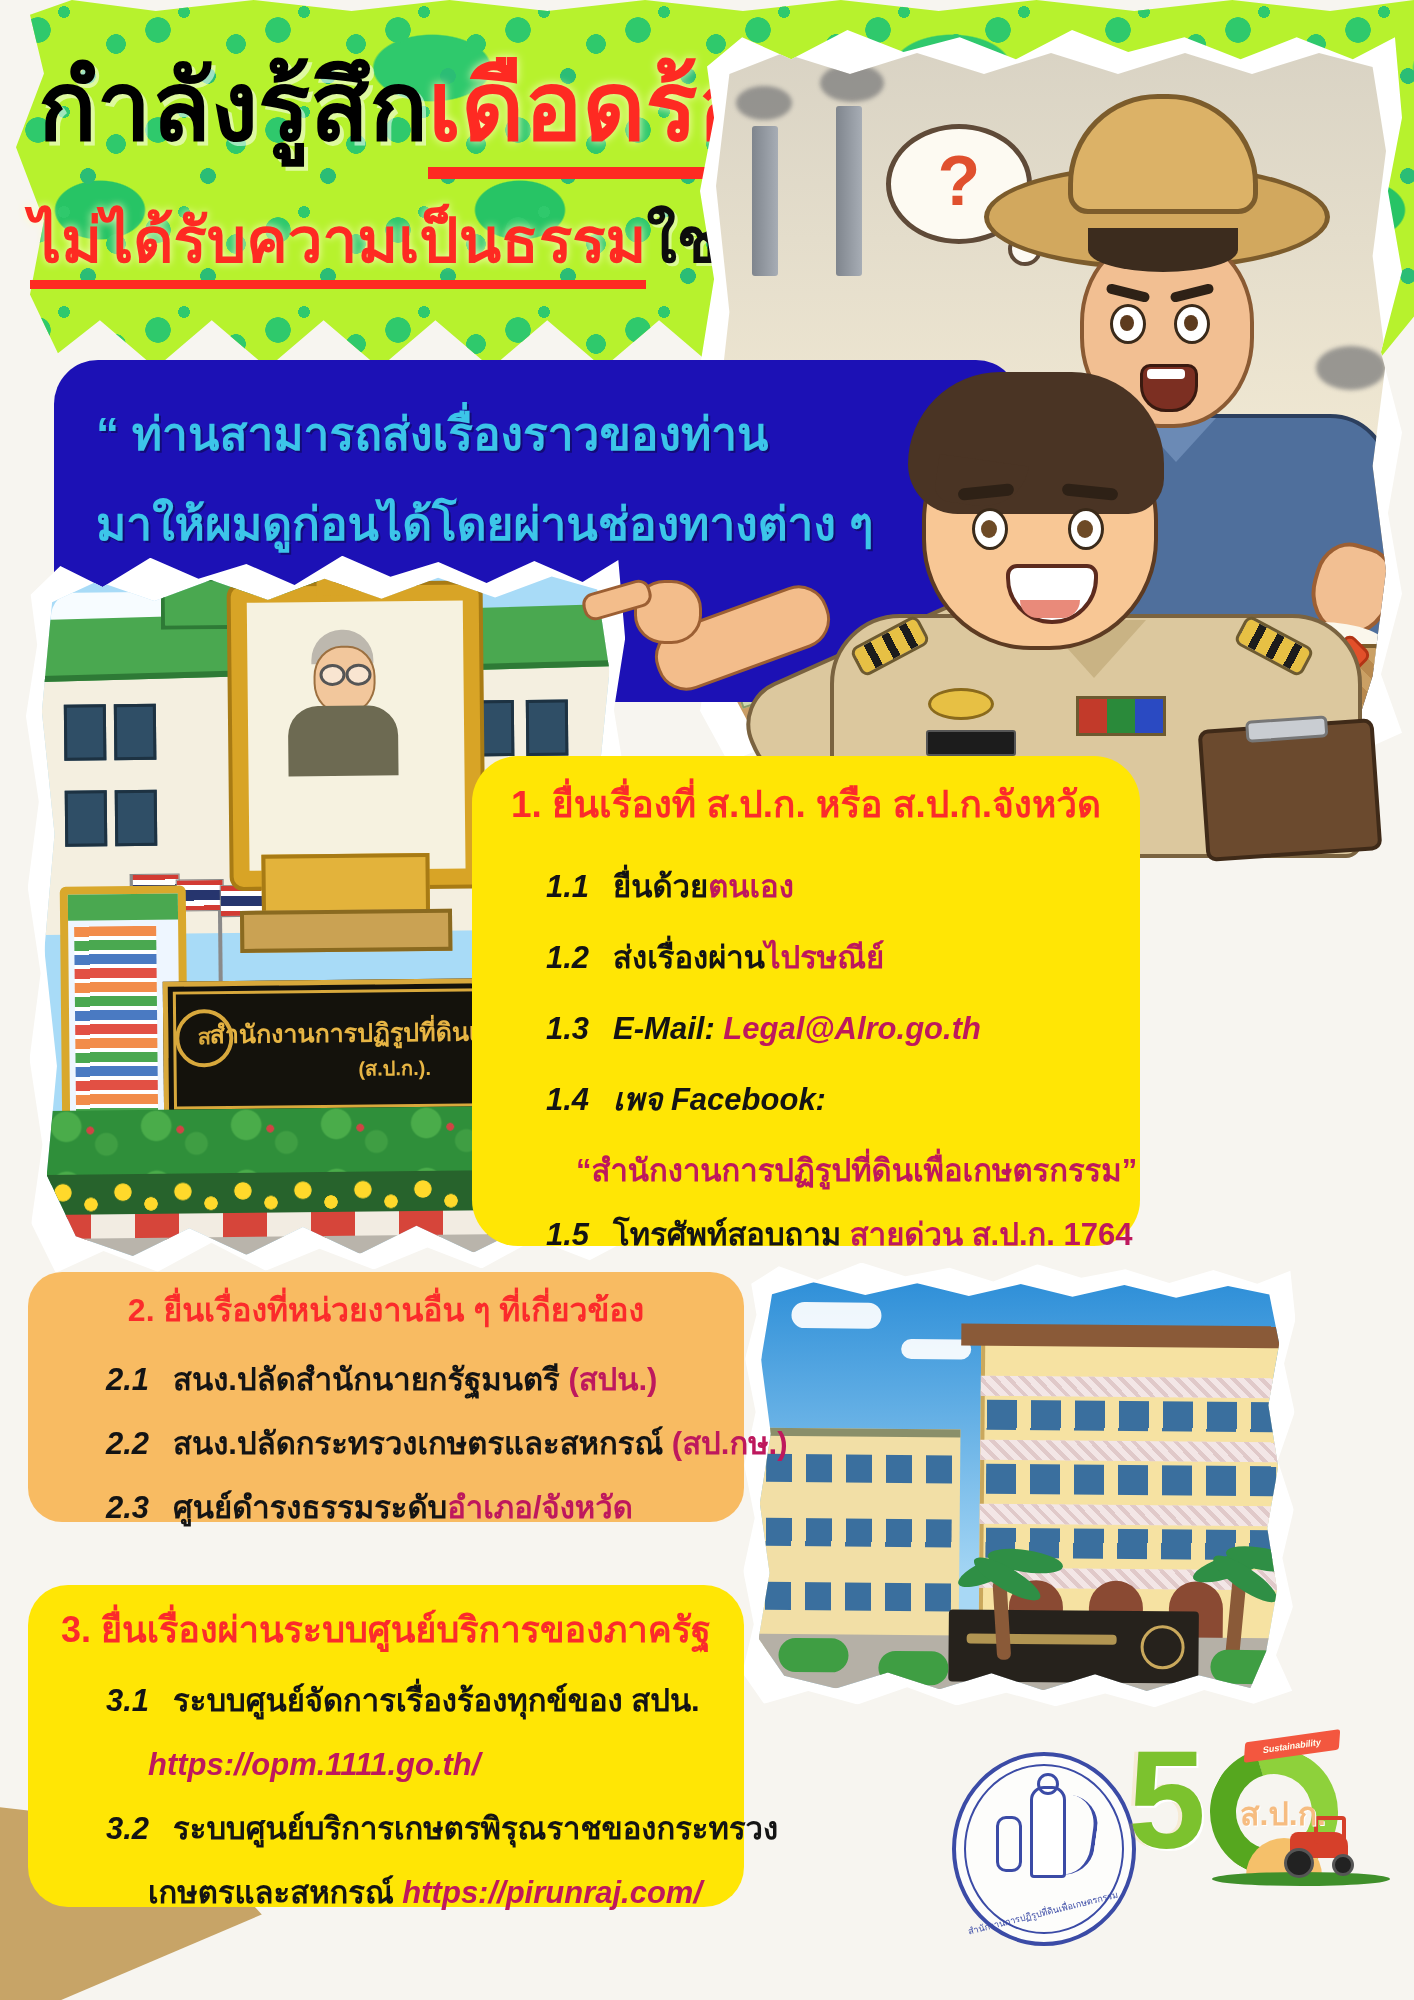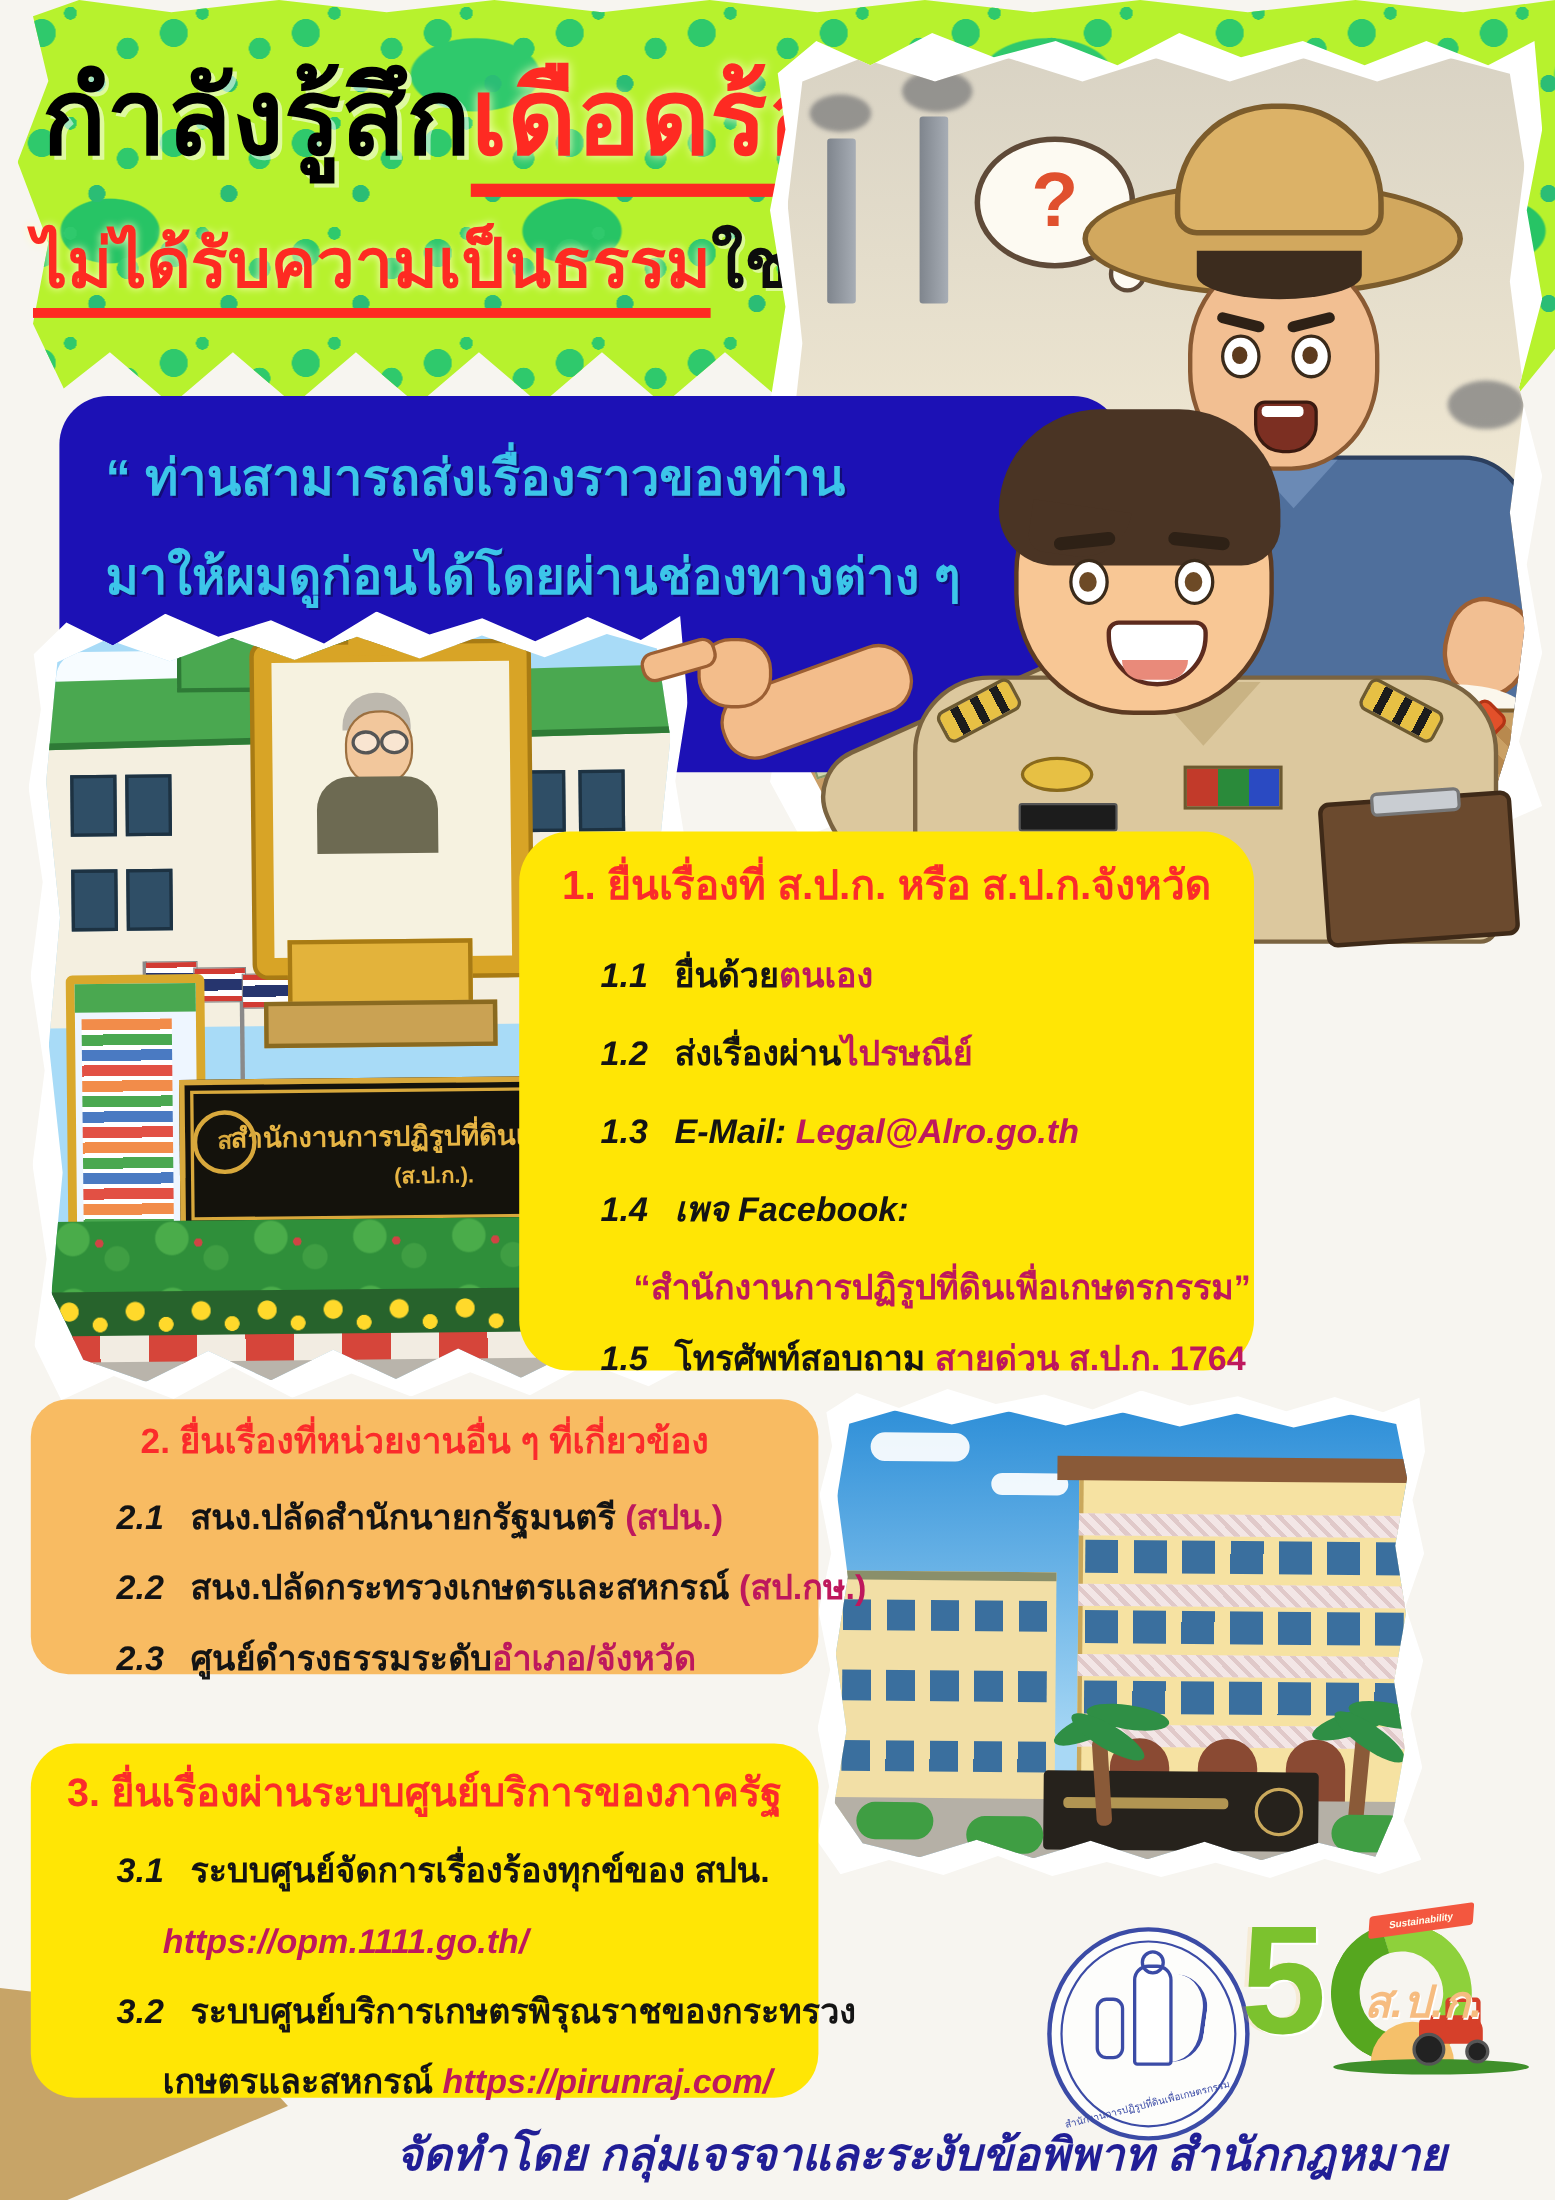--- a/index.html
+++ b/index.html
@@ -167,21 +167,21 @@
   .seal .ring{position:absolute;inset:0;border:4px solid #3b4ba6;border-radius:50%;background:#fdfdfb;}
   .seal .ring2{position:absolute;inset:12px;border:2px solid #3b4ba6;border-radius:50%;}
   .seal .deity{position:absolute;left:78px;top:34px;width:30px;height:86px;background:#fff;border:3px solid #3b4ba6;border-radius:14px 14px 4px 4px;}
   .seal .deity::before{content:"";position:absolute;left:4px;top:-16px;width:16px;height:16px;border:3px solid #3b4ba6;border-radius:50%;}
   .seal .naga{position:absolute;left:106px;top:44px;width:34px;height:80px;border-right:4px solid #3b4ba6;border-radius:0 30px 30px 0;transform:rotate(8deg);}
   .seal .fig{position:absolute;left:44px;top:64px;width:20px;height:50px;border:3px solid #3b4ba6;border-radius:10px;}
   .seal .ringtext{position:absolute;left:6px;bottom:26px;width:170px;font-size:9px;color:#3b4ba6;text-align:center;transform:rotate(-14deg);white-space:nowrap;overflow:hidden;}
   .logo50{position:absolute;left:1128px;top:1742px;width:262px;height:168px;z-index:4;}
   .l5{position:absolute;left:0;top:-12px;font-size:140px;font-weight:800;color:#7cc22e;line-height:1;text-shadow:2px 2px 0 #fff,-4px 0 0 #f6c26a33;}
   .l0{position:absolute;left:82px;top:6px;width:128px;height:128px;border-radius:50%;border:26px solid #56a71f;border-top-color:#8ed13b;border-right-color:#8ed13b;transform:rotate(28deg);box-sizing:border-box;}
-  .labbr{position:absolute;left:112px;top:46px;font-size:40px;font-weight:800;color:#f6bc80;white-space:nowrap;text-shadow:1px 1px 0 #fff;font-style:italic;}
+  .labbr{position:absolute;left:112px;top:46px;font-size:32px;font-weight:800;color:#f6bc80;white-space:nowrap;text-shadow:1px 1px 0 #fff;}
   .lflag{position:absolute;left:116px;top:-6px;width:96px;height:20px;background:#f3573f;border-radius:3px;transform:rotate(-8deg) skewX(-12deg);color:#ffe;font-size:9px;text-align:center;line-height:20px;font-weight:700;}
   .lsun{position:absolute;left:118px;top:96px;width:76px;height:38px;background:#f5c06a;border-radius:76px 76px 0 0;}
   .lgrass{position:absolute;left:84px;top:130px;width:178px;height:14px;background:#3f8f2a;border-radius:50%;}
   .ltractor{position:absolute;left:152px;top:84px;width:78px;height:42px;}
   .ltractor .body{position:absolute;left:10px;top:6px;width:58px;height:26px;background:#d6402a;border-radius:8px 14px 4px 4px;}
   .ltractor .cab{position:absolute;left:34px;top:-10px;width:24px;height:20px;border:4px solid #d6402a;border-radius:4px;}
   .ltractor .w1{position:absolute;left:4px;top:22px;width:24px;height:24px;background:#222;border-radius:50%;border:3px solid #555;}
   .ltractor .w2{position:absolute;left:52px;top:28px;width:16px;height:16px;background:#222;border-radius:50%;border:3px solid #555;}
   .credit{position:absolute;left:360px;top:1926px;width:780px;text-align:center;font-size:41px;font-weight:800;font-style:italic;color:#211e96;white-space:nowrap;z-index:4;}
   .tan-corner{position:absolute;left:0;top:1795px;width:340px;height:205px;background:#c7a467;clip-path:polygon(0 6%,42% 14%,68% 42%,100% 100%,0 100%);z-index:1;}
@@ -389,18 +389,17 @@
     <div class="ltractor">
       <div class="body"></div>
       <div class="cab"></div>
       <div class="w1"></div>
       <div class="w2"></div>
     </div>
     <div class="labbr">ส.ป.ก.</div>
     <div class="lflag">Sustainability</div>
   </div>
 
-  <div class="credit">จัดทำโดย  กลุ่มเจรจาและระงับข้อพิพาท  สำนักกฎหมาย</div>
 
   <div class="tan-corner"></div>
   <div class="tan-white"></div>
 
 </div>
 
 </body></html>

